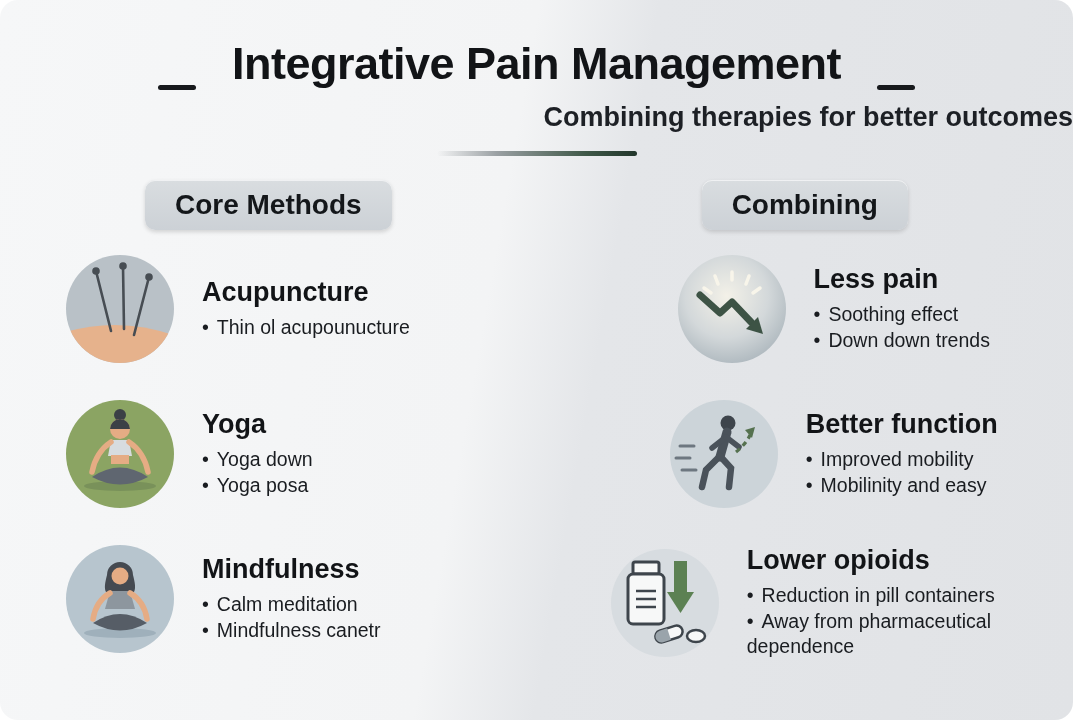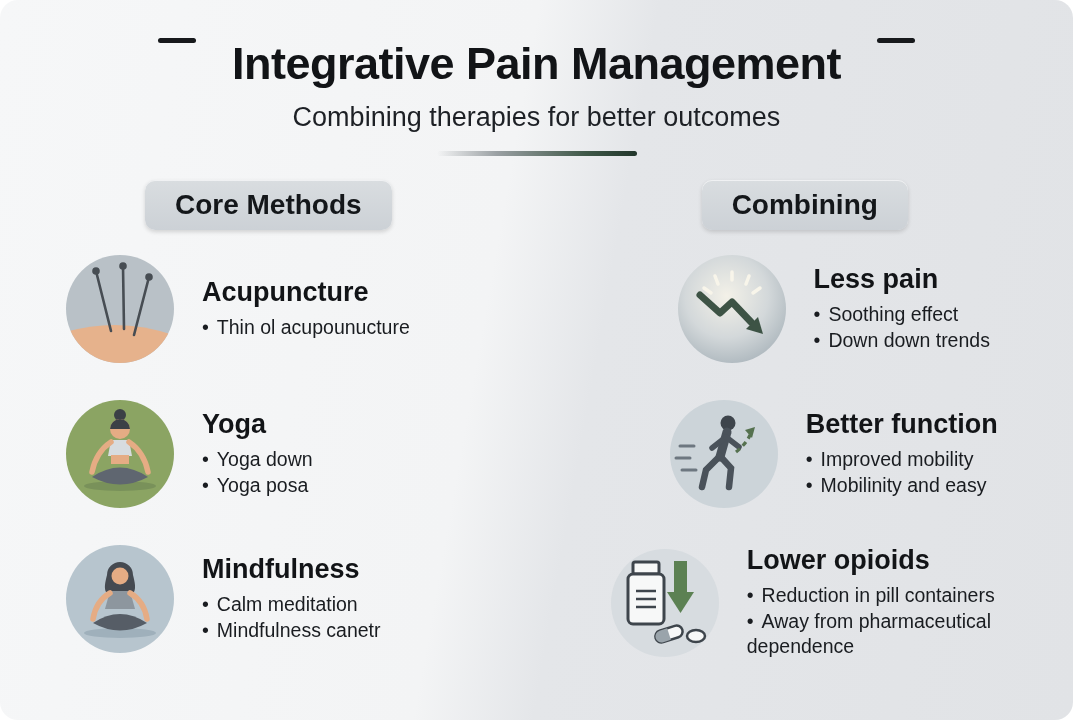--- a/index.html
+++ b/index.html
@@ -3,24 +3,24 @@
 <meta charset="utf-8">
 <style>
   * { box-sizing: border-box; margin: 0; padding: 0; }
   html,body { width:1073px; height:720px; background:#ffffff; font-family:"Liberation Sans", sans-serif; }
   .card{
     width:1073px; height:720px; border-radius:18px; overflow:hidden;
     background:linear-gradient(100deg,#f6f7f8 0%,#f3f4f5 45%,#e4e6e9 55%,#e1e3e6 100%);
     padding-top:38px;
   }
   
-  .title-row{ display:flex; align-items:flex-start; justify-content:center; gap:36px; }
+  .title-row{ display:flex; align-items:flex-end; justify-content:center; gap:36px; }
   .dash{ width:38px; height:5px; background:#17191c; border-radius:3px; }
   h1{ font-size:45px; font-weight:800; color:#121417; letter-spacing:-0.5px; }
-  .subtitle{ text-align:center; font-size:27px; color:#1d2025; margin-top:12px; font-weight:400; }
+  .subtitle{ text-align:right; font-size:27px; color:#1d2025; margin-top:12px; font-weight:700; }
   .divider{
     width:200px; height:5px; margin:18px auto 0; border-radius:3px;
     background:linear-gradient(to right, rgba(170,175,178,0) 0%, #9aa0a3 30%, #3e5747 75%, #22362b 100%);
   }
   
   .columns{ display:flex; margin-top:24px; }
   .col{ flex:1 1 50%; }
   .pill-wrap{ text-align:center; margin-bottom:25px; }
   .pill{
     display:inline-block; padding:9px 30px; font-size:28px; font-weight:700; color:#14171a;

